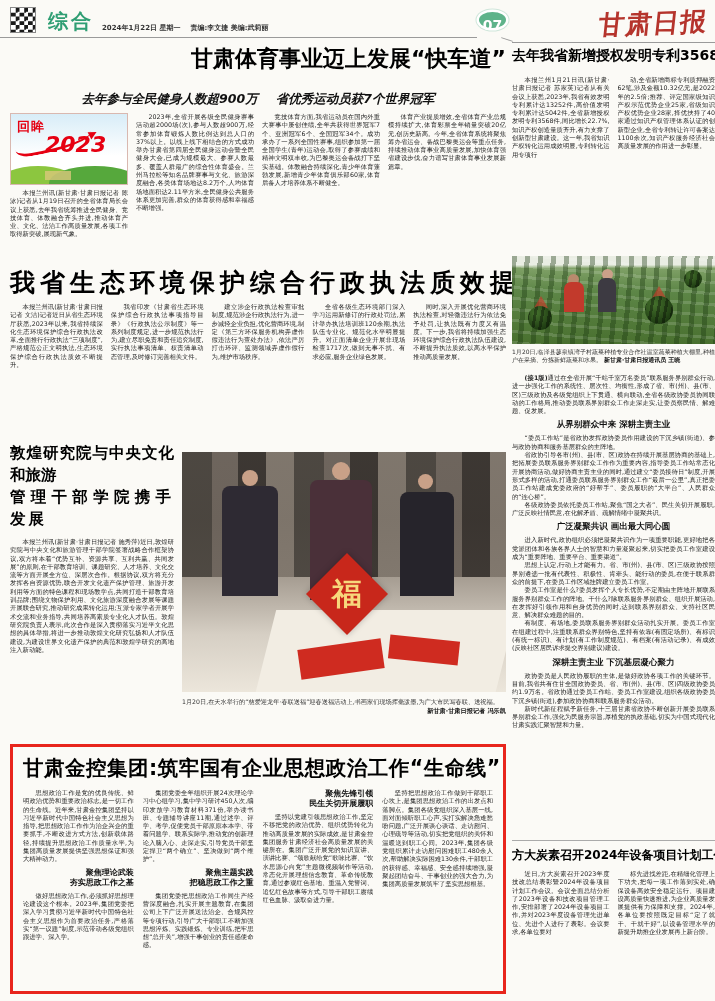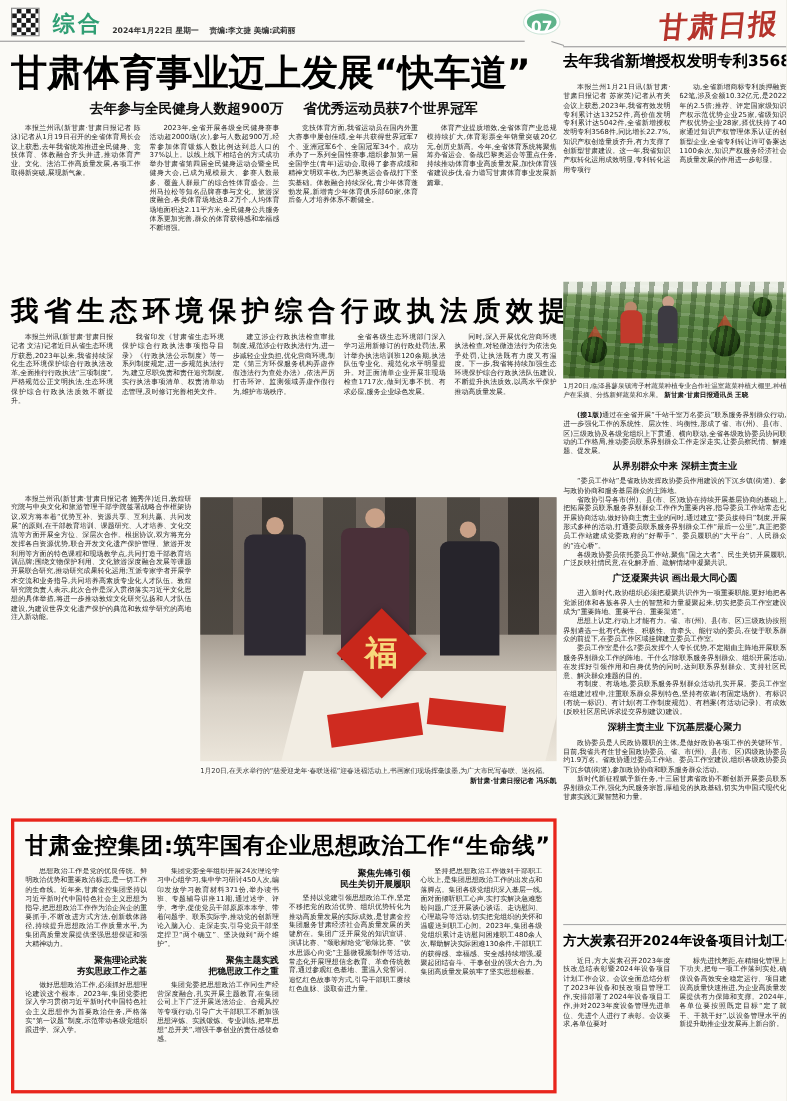--- a/index.html
+++ b/index.html
@@ -22,24 +22,24 @@
             font-size:26px;color:#b5342c;transform:skewX(-8deg) rotate(-2deg);letter-spacing:1px;}
   
   .bodytxt{font-size:6.3px;line-height:8.3px;text-align:justify;color:#242424;}
   .bodytxt p{margin:0;text-indent:2em;}
   .cols{display:flex;gap:8px;overflow:hidden;}
   .col{flex:1;overflow:hidden;}
   .subhd{font-weight:900;text-align:right;font-size:8px;line-height:10px;margin:4px 0;color:#111;text-indent:0;}
   .subhd span{display:block;}
   .inlinehd{font-weight:900;text-align:center;font-size:8.5px;line-height:11px;margin:4px 0;color:#111;}
   
-  .a1-head{position:absolute;left:10px;top:44px;width:496px;text-align:left;font-size:33px;
+  .a1-head{position:absolute;left:10px;top:44px;width:496px;text-align:right;font-size:22px;
            font-weight:900;color:#000;letter-spacing:0px;white-space:nowrap;}
   .a1-sub{position:absolute;left:10px;top:91px;width:496px;text-align:center;font-size:12.5px;font-weight:900;color:#111;}
-  .a1-sub span{margin:0 9px;}
+  .a1-sub span{margin:0 9px;font-style:italic;}
   .a1-body{position:absolute;left:10px;top:113px;width:496px;height:147px;}
   .hm-box{position:relative;width:100%;height:72px;border:1px solid #d9b8b0;overflow:hidden;
           background:linear-gradient(180deg,#d8edf8 0%,#ffffff 60%);margin-bottom:4px;}
   .hm-top{position:absolute;left:6px;top:4px;font-size:13px;font-weight:900;color:#e60012;letter-spacing:1px;}
   .hm-year{position:absolute;left:34px;top:18px;font-size:22px;font-weight:900;font-style:italic;color:#e60012;}
   .hm-swoosh{position:absolute;left:4px;top:24px;width:78px;height:14px;border-bottom:3px solid #e60012;
              border-radius:0 0 80% 20%/0 0 100% 60%;transform:rotate(-10deg);}
   .hm-arrow{position:absolute;left:78px;top:16px;width:0;height:0;border-left:8px solid #e60012;
             border-top:4px solid transparent;border-bottom:4px solid transparent;transform:rotate(-28deg);}
   .hm-hill1{position:absolute;left:-12px;bottom:-14px;width:78px;height:32px;border-radius:50%;background:#8cc63f;}
@@ -114,20 +114,29 @@
   <div class="rule-right"></div>
   <div class="pagenum">07</div>
   <div class="masthead">甘肃日报</div>
 
   <div class="a1-head">甘肃体育事业迈上发展“快车道”</div>
   <div class="a1-sub">
     <span>去年参与全民健身人数超900万</span><span>省优秀运动员获7个世界冠军</span>
   </div>
   <div class="a1-body cols">
     <div class="col">
+      <div class="hm-box">
+        <div class="hm-hill1"></div>
+        <div class="hm-hill2"></div>
+        <div class="hm-bld"></div>
+        <div class="hm-swoosh"></div>
+        <div class="hm-arrow"></div>
+        <div class="hm-top">回眸</div>
+        <div class="hm-year">2023</div>
+      </div>
       <div class="bodytxt" style="height:66px;overflow:hidden;">
           <p>本报兰州讯(新甘肃·甘肃日报记者 陈泳)记者从1月19日召开的全省体育局长会议上获悉,去年我省统筹推进全民健身、竞技体育、体教融合齐头并进,推动体育产业、文化、法治工作高质量发展,各项工作取得新突破,展现新气象。</p>
         </div>
     </div>
     <div class="col bodytxt">
         <p>2023年,全省开展各级全民健身赛事活动超2000场(次),参与人数超900万,经常参加体育锻炼人数比例达到总人口的37%以上。以线上线下相结合的方式成功举办甘肃省第四届全民健身运动会暨全民健身大会,已成为规模最大、参赛人数最多、覆盖人群最广的综合性体育盛会。兰州马拉松等知名品牌赛事与文化、旅游深度融合,各类体育场地达8.2万个,人均体育场地面积达2.11平方米,全民健身公共服务体系更加完善,群众的体育获得感和幸福感不断增强。</p>
       </div>
     <div class="col bodytxt">
         <p>竞技体育方面,我省运动员在国内外重大赛事中屡创佳绩,全年共获得世界冠军7个、亚洲冠军6个、全国冠军34个。成功承办了一系列全国性赛事,组织参加第一届全国学生(青年)运动会,取得了参赛成绩和精神文明双丰收,为巴黎奥运会备战打下坚实基础。体教融合持续深化,青少年体育蓬勃发展,新增青少年体育俱乐部60家,体育后备人才培养体系不断健全。</p>
       </div>
@@ -149,20 +158,24 @@
       </div>
     <div class="col bodytxt">
         <p>全省各级生态环境部门深入学习运用新修订的行政处罚法,累计举办执法培训班120余期,执法队伍专业化、规范化水平明显提升。对正面清单企业开展非现场检查1717次,做到无事不扰、有求必应,服务企业绿色发展。</p>
       </div>
     <div class="col bodytxt">
         <p>同时,深入开展优化营商环境执法检查,对轻微违法行为依法免予处罚,让执法既有力度又有温度。下一步,我省将持续加强生态环境保护综合行政执法队伍建设,不断提升执法质效,以高水平保护推动高质量发展。</p>
       </div>
   </div>
 
   <div class="a3">
+    <div class="a3-head">
+      <span style="display:block">敦煌研究院与中央文化和旅游</span>
+      <span style="display:block;letter-spacing:3px;">管理干部学院携手发展</span>
+    </div>
     <div class="a3-body bodytxt">
         <p>本报兰州讯(新甘肃·甘肃日报记者 施秀萍)近日,敦煌研究院与中央文化和旅游管理干部学院签署战略合作框架协议,双方将本着“优势互补、资源共享、互利共赢、共同发展”的原则,在干部教育培训、课题研究、人才培养、文化交流等方面开展全方位、深层次合作。根据协议,双方将充分发挥各自资源优势,联合开发文化遗产保护管理、旅游开发利用等方面的特色课程和现场教学点,共同打造干部教育培训品牌;围绕文物保护利用、文化旅游深度融合发展等课题开展联合研究,推动研究成果转化运用;互派专家学者开展学术交流和业务指导,共同培养高素质专业化人才队伍。敦煌研究院负责人表示,此次合作是深入贯彻落实习近平文化思想的具体举措,将进一步推动敦煌文化研究弘扬和人才队伍建设,为建设世界文化遗产保护的典范和敦煌学研究的高地注入新动能。</p>
       </div>
   </div>
 
   <div class="photo1">
     <div class="p1-crowd"></div>
     <div class="p1-head" style="left:60px;top:18px;width:16px;height:16px;"></div>
     <div class="p1-head" style="left:150px;top:10px;width:18px;height:18px;"></div>
     <div class="p1-head" style="left:236px;top:22px;width:15px;height:15px;"></div>

